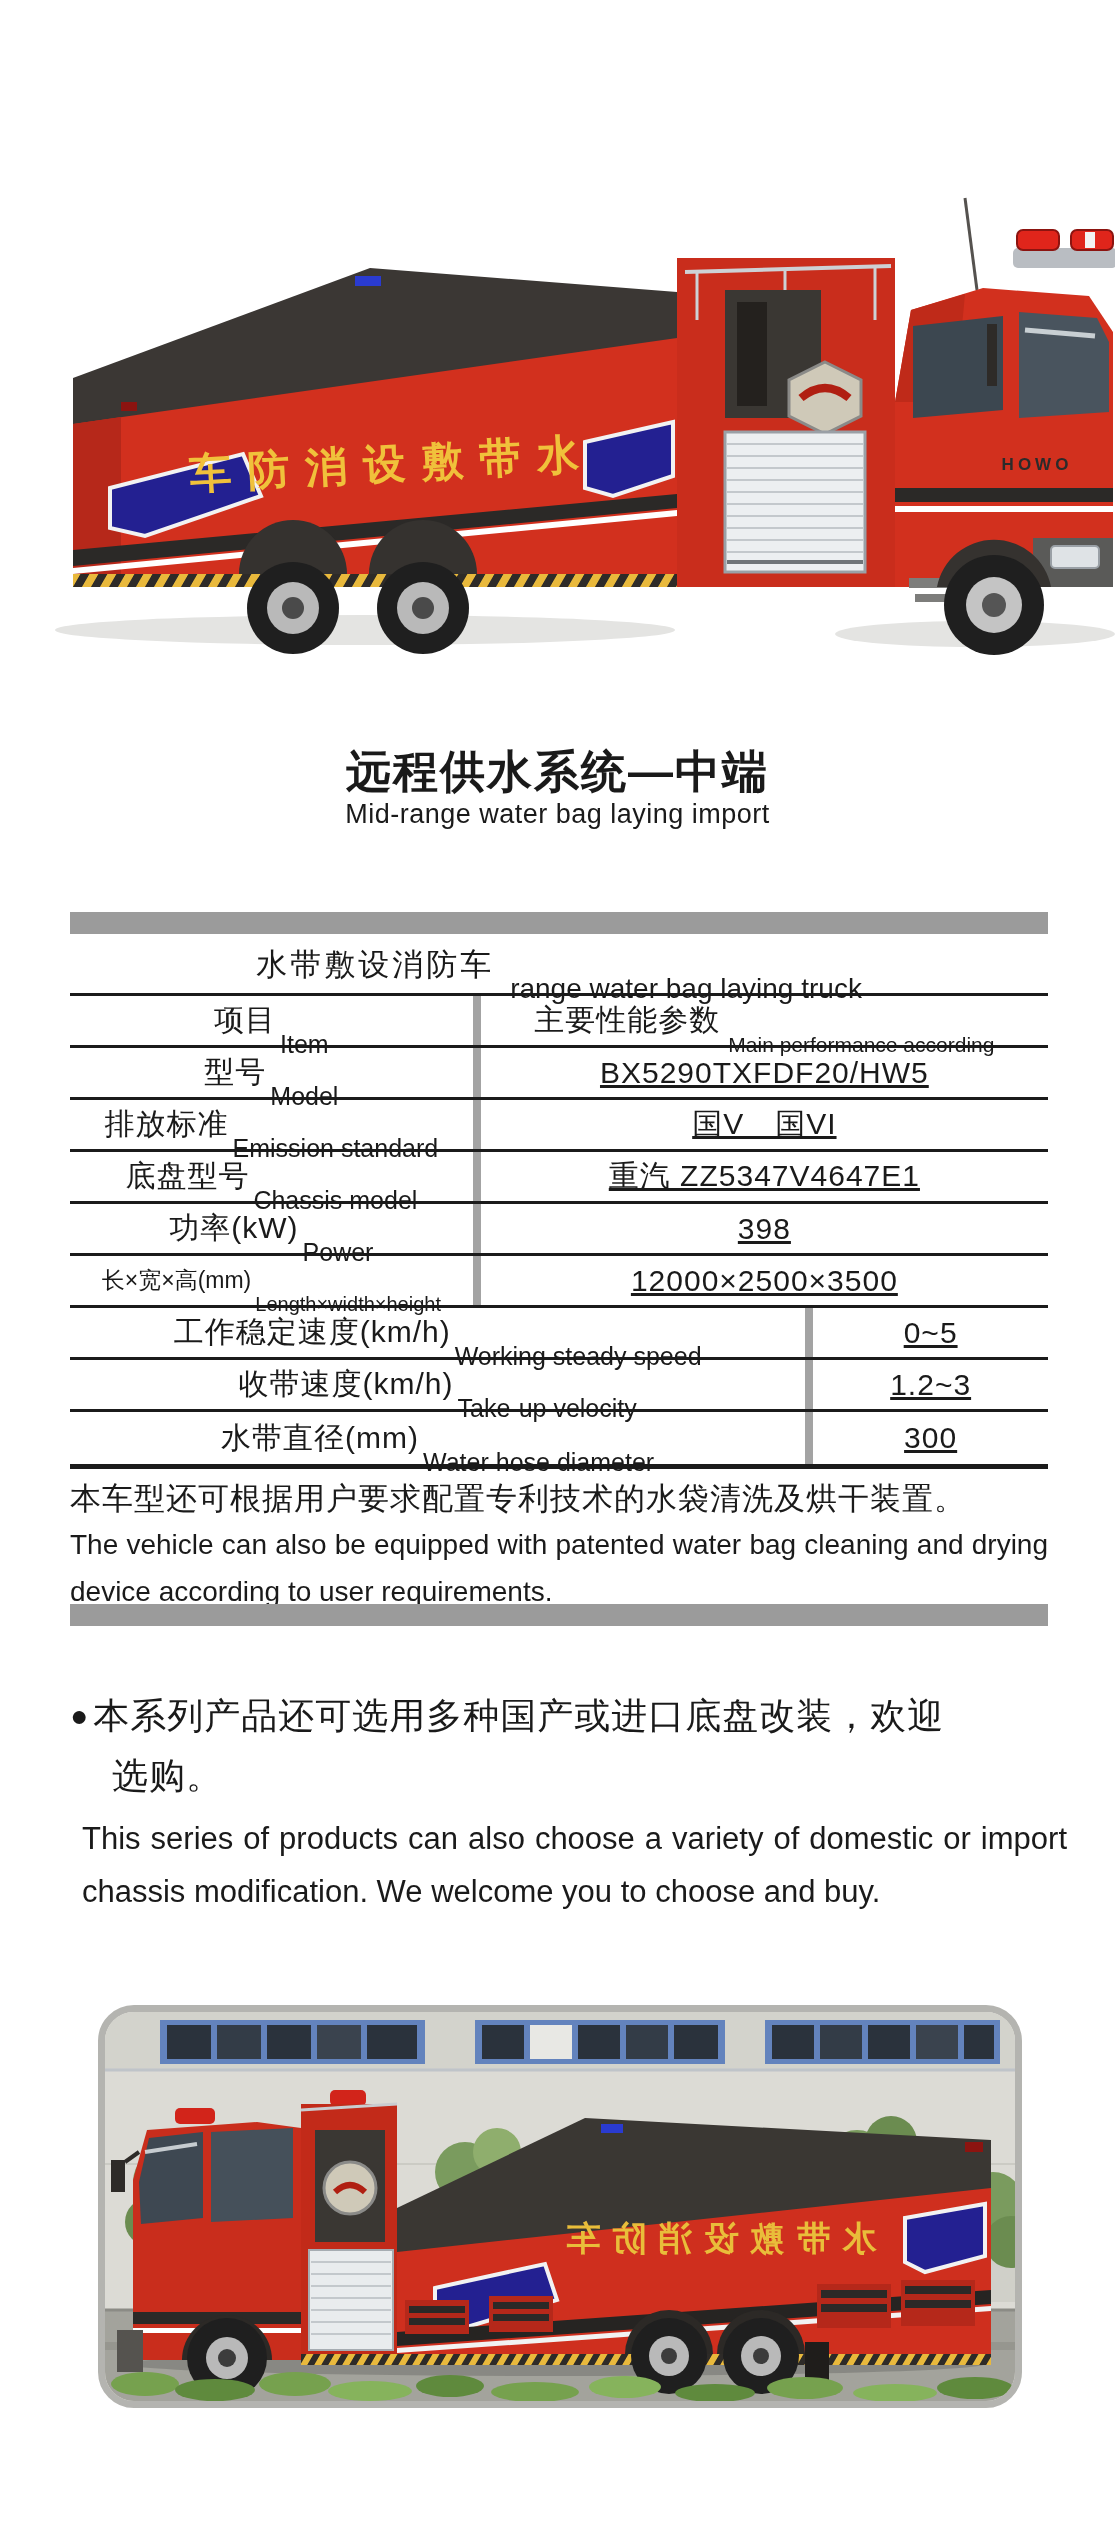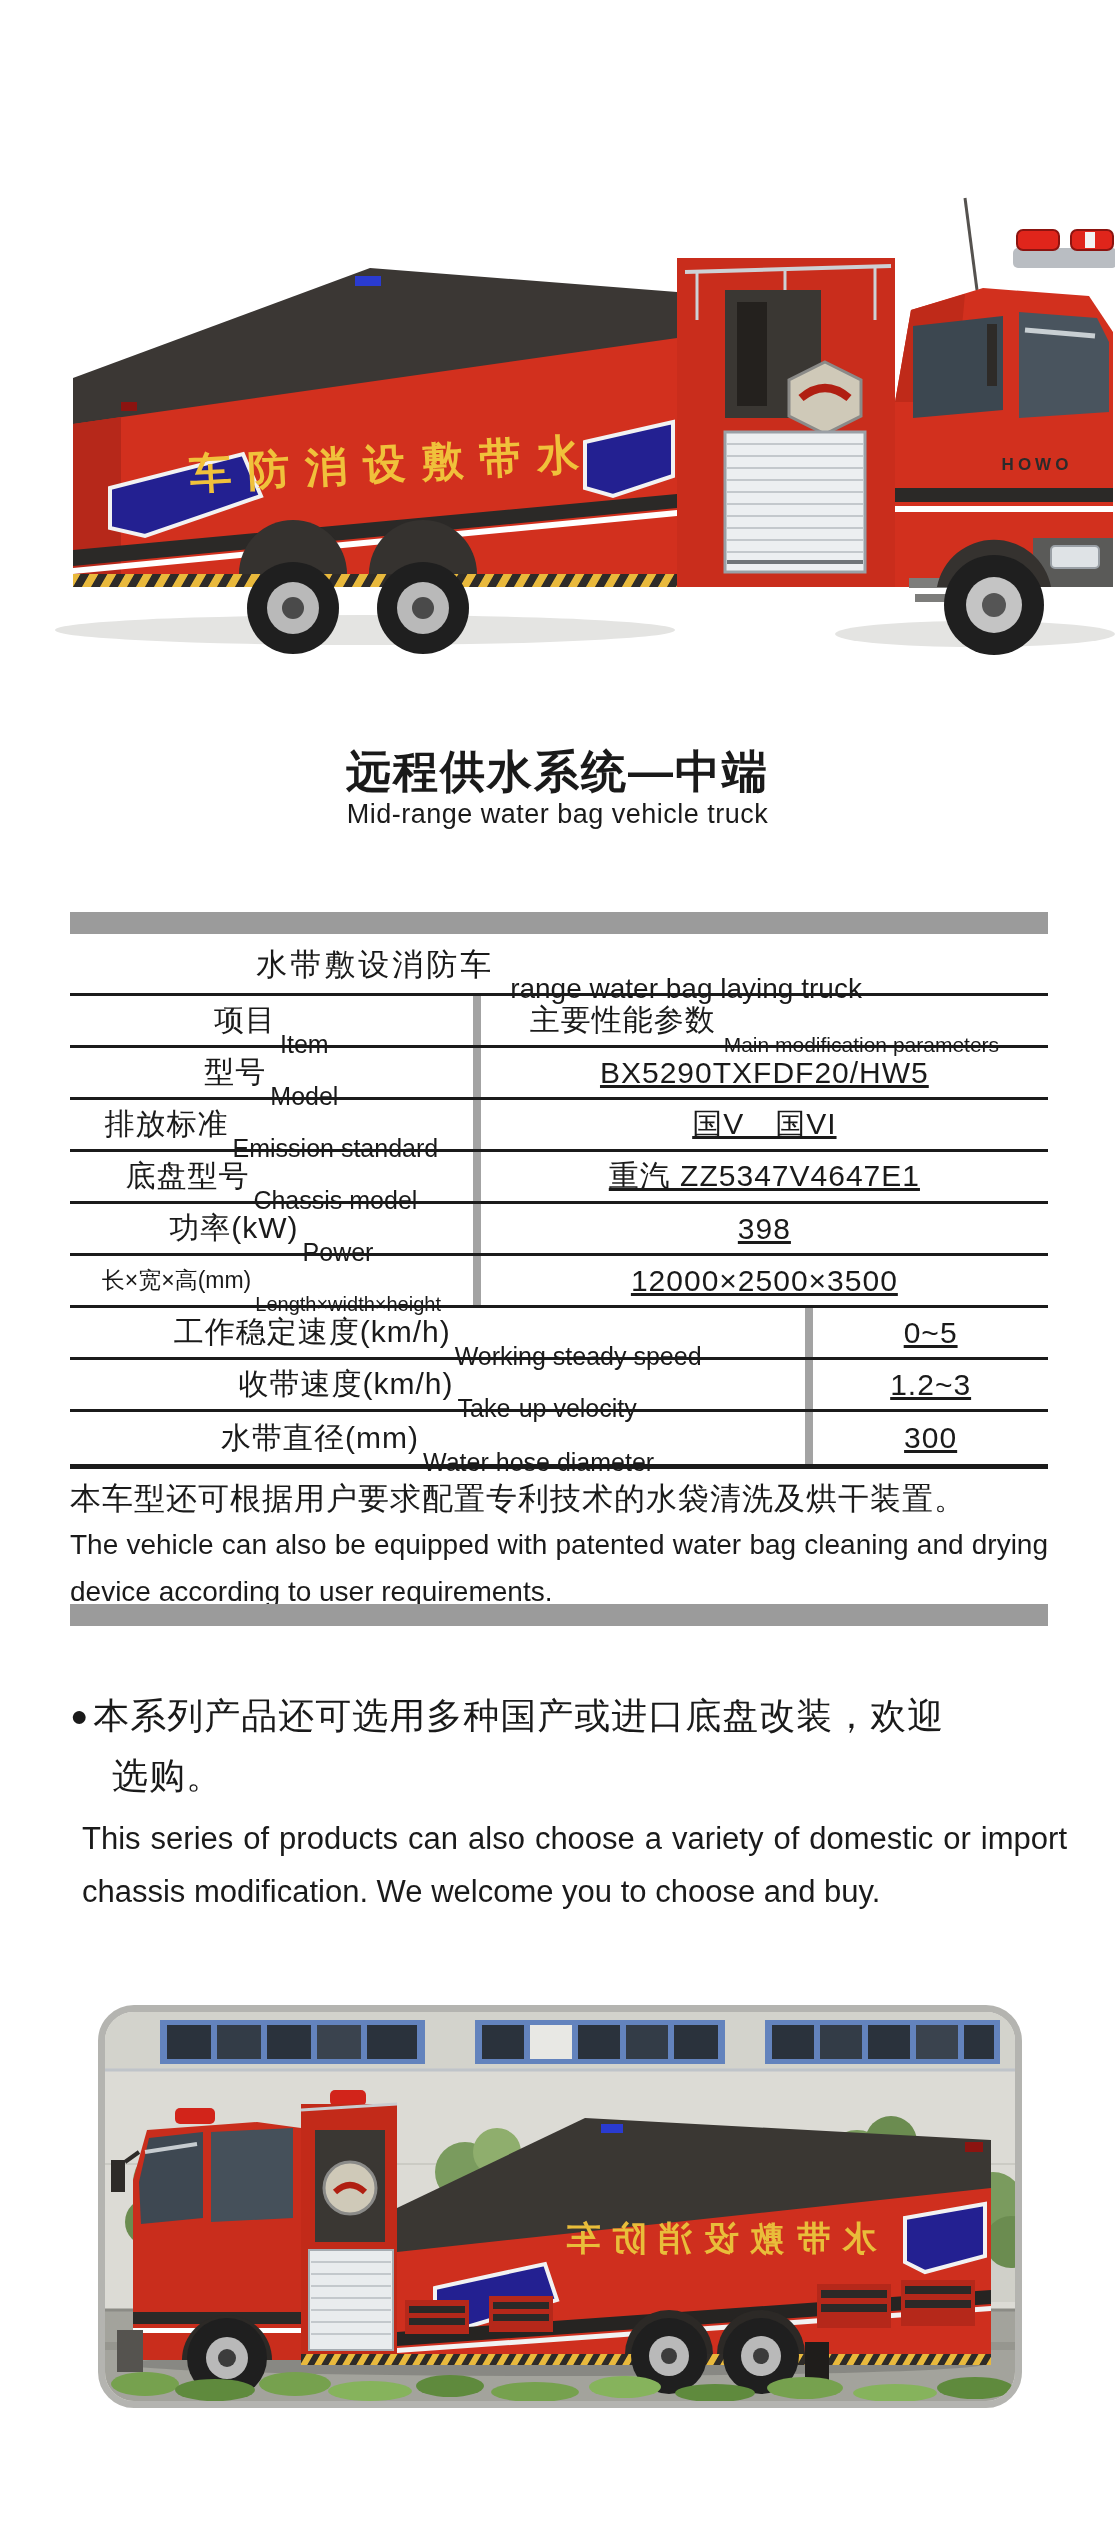--- a/index.html
+++ b/index.html
@@ -142,37 +142,37 @@
       <circle cx="398" cy="468" r="46" fill="#1f1f1f"></circle>
         <circle cx="398" cy="468" r="26" fill="#b9b9b9"></circle>
         <circle cx="398" cy="468" r="11" fill="#4a4a4a"></circle>
       <circle cx="969" cy="465" r="50" fill="#1f1f1f"></circle>
         <circle cx="969" cy="465" r="28" fill="#c4c4c4"></circle>
         <circle cx="969" cy="465" r="12" fill="#555555"></circle>
     </g>
   </svg>
 
   <div class="abs title">远程供水系统—中端</div>
-  <div class="abs subtitle">Mid-range water bag vehicle truck</div>
+  <div class="abs subtitle">Mid-range water bag laying import</div>
 
   <div class="abs bar bar1"></div>
 
   <div class="abs spec-table">
     <div class="t-head">
       <span class="zh">水带敷设消防车</span>
       <span class="en">range water bag laying truck</span>
     </div>
     <div class="t-row">
       <div class="t-label">
         <span class="zh">项目</span>
         <span class="en">Item</span>
       </div>
       <div class="t-value">
         <span class="zh">主要性能参数</span>
-        <span class="en en-s">Main modification parameters</span>
+        <span class="en en-s">Main performance according</span>
       </div>
     </div>
 
     <div class="t-row">
       <div class="t-label">
           <span class="zh">型号</span>
           <span class="en">Model</span>
         </div>
       <div class="t-value val">BX5290TXFDF20/HW5</div>
     </div>

